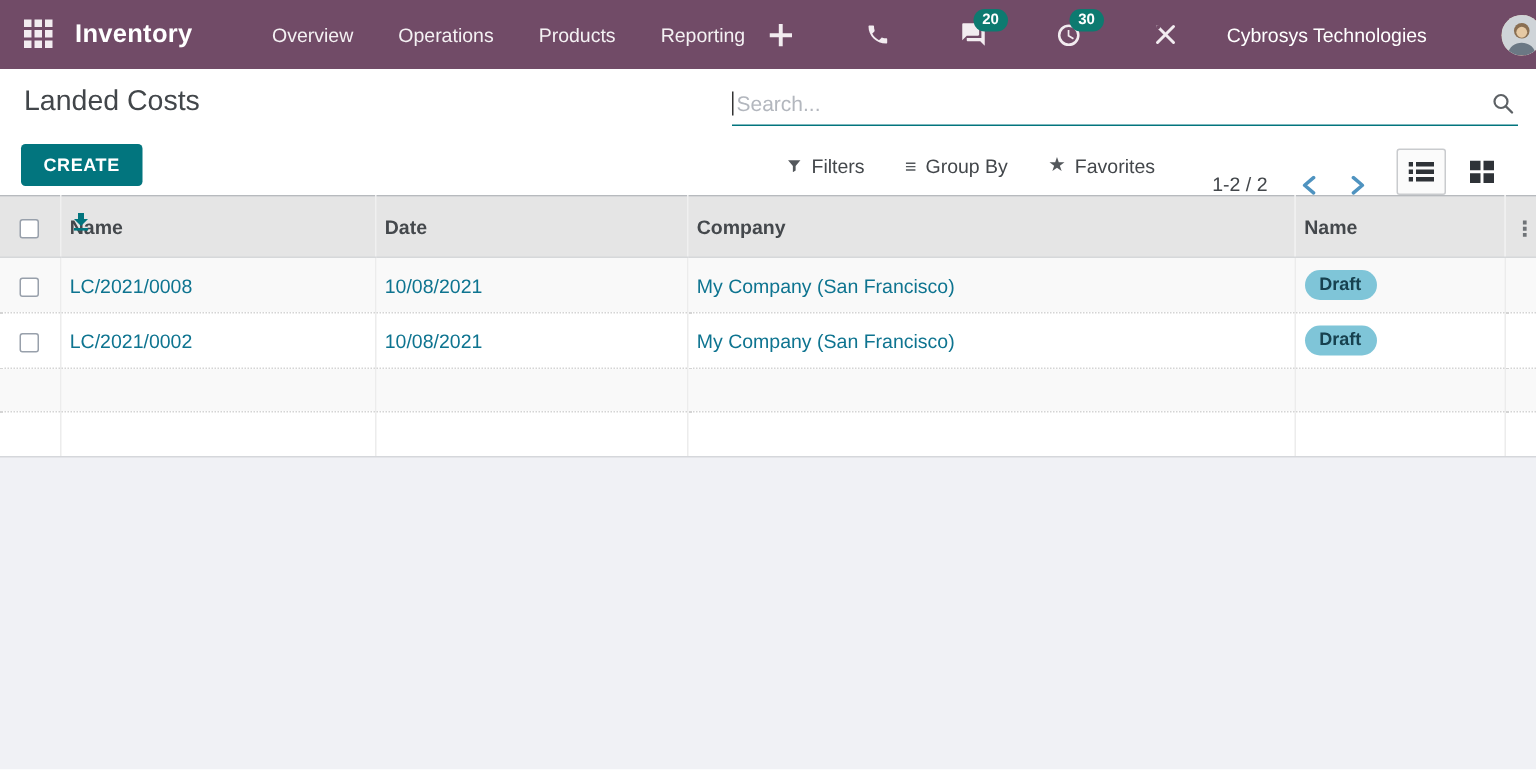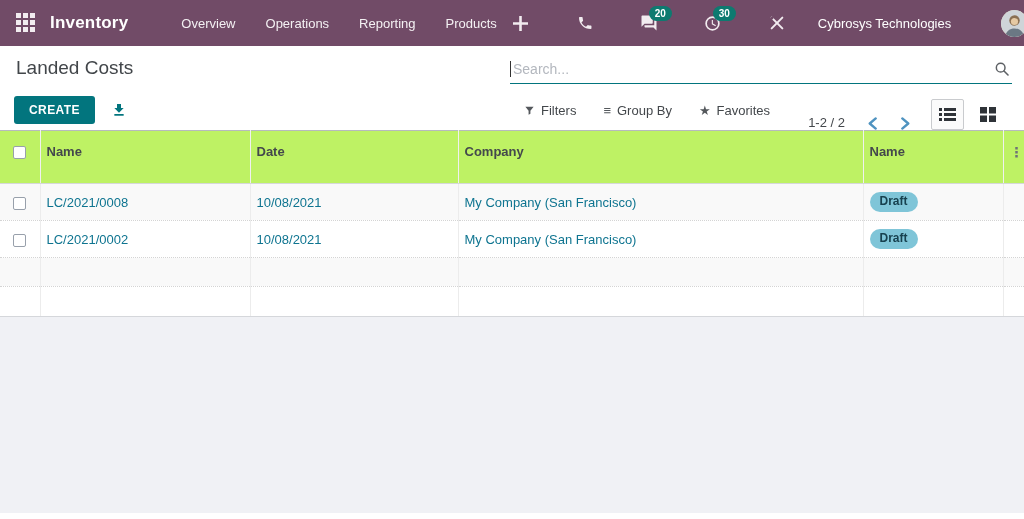--- a/index.html
+++ b/index.html
@@ -31,48 +31,48 @@
     padding:2px 6px; border-radius:9px; line-height:1.1;
   }
   .company-label { font-size:13px; color:#fff; margin:0 24px 0 12px; cursor:pointer; }
   .user-block { display:flex; align-items:center; gap:6px; cursor:pointer; margin-left:26px; }
   .avatar { width:27px; height:27px; border-radius:50%; overflow:hidden; background:#e6d3b3; flex:0 0 27px; }
   .user-name { font-size:13px; color:#fff; }
 
   
   .title-row { position:relative; height:44px; flex:0 0 44px; background:#fff; display:flex; align-items:center; padding-left:16px; }
   .page-title { font-size:19px; color:#42464a; font-weight:400; }
-  .search-wrap { position:absolute; left:510px; right:12px; top:8px; height:30px; border-bottom:1px solid #02757e; display:flex; align-items:center; }
+  .search-wrap { position:absolute; left:488px; right:12px; top:8px; height:30px; border-bottom:1px solid #02757e; display:flex; align-items:center; }
   .text-caret { width:1px; height:16px; background:#333; margin-right:2px; }
   .search-input { flex:1; border:none; outline:none; font-size:14px; color:#555; background:transparent; font-family:inherit; }
   .search-input::placeholder { color:#b3b7be; }
   .search-icon-btn { width:20px; height:20px; display:flex; align-items:center; justify-content:center; cursor:pointer; }
 
   
   .controls-row { position:relative; height:40px; flex:0 0 40px; background:#fff; }
-  .create-group { position:absolute; left:14px; top:6px; display:flex; align-items:center; gap:16px; }
+  .create-group { position:absolute; left:14px; top:6px; display:flex; align-items:center; gap:16px;flex-direction:column; }
   .create-btn {
     background:#02757e; color:#fff; border:none; font-family:inherit;
     font-size:12px; font-weight:700; letter-spacing:.4px;
     padding:7px 15px; border-radius:3px; cursor:pointer;
   }
   .dl-btn { display:flex; align-items:center; cursor:pointer; }
   .search-opts { position:absolute; left:524px; top:0; height:100%; display:flex; align-items:center; gap:27px; }
   .opt-btn { display:flex; align-items:center; gap:6px; font-size:13px; color:#43474b; cursor:pointer; }
   .opt-btn .glyph { font-size:13px; color:#54585c; }
   .pager-group { position:absolute; right:20px; top:0; height:100%; display:flex; align-items:flex-end; }
   .pager-text { font-size:13px; color:#43474b; cursor:pointer; }
   .chev { margin-left:22px; cursor:pointer; display:flex; align-items:center; }
   .view-switch { display:flex; align-items:center; margin-left:20px; gap:7px; }
   .view-btn { display:flex; align-items:center; justify-content:center; width:33px; height:31px; cursor:pointer; border:1px solid transparent; }
   .view-btn.active { border:1px solid #c9cbce; background:#fbfbfb; border-radius:2px; }
 
   
   table.list { width:1024px; border-collapse:collapse; table-layout:fixed; border-top:1px solid #b7babe; }
-  th { text-align:left; font-size:13px; font-weight:700; color:#44484c; padding:13px 6px 24px; background:#bef264; border-bottom:1px solid #d6d8da; border-right:1px solid #f0f0f0; }
+  th { text-align:left; font-size:13px; font-weight:700; color:#44484c; padding:13px 6px 12px; background:#e5e5e5; border-bottom:1px solid #d6d8da; border-right:1px solid #f0f0f0; }
   th:last-child { border-right:none; }
   td { font-size:13px; padding:8px 6px; color:#0e7490; border-top:1px dotted #d4d4d4; border-right:1px solid #ececec; overflow:hidden; white-space:nowrap; }
   td:last-child { border-right:none; }
   tbody.rows tr { cursor:pointer; }
   tbody.rows tr:nth-child(odd)  { background:#f9f9f9; }
   tbody.rows tr:nth-child(even) { background:#fff; }
   tbody.fillers tr:nth-child(odd)  { background:#f9f9f9; }
   tbody.fillers tr:nth-child(even) { background:#fff; }
   tbody.fillers td { height:29px; padding:0 6px; }
   .cb { display:inline-block; width:13px; height:13px; border:1px solid #98a0ab; border-radius:2px; background:#fff; vertical-align:middle; cursor:pointer; }
@@ -98,22 +98,22 @@
       <i></i>
       <i></i>
       <i></i>
       <i></i>
       <i></i>
   </div>
   <div class="app-name">Inventory</div>
   <nav class="nav-menu">
     <span class="nav-item">Overview</span>
     <span class="nav-item">Operations</span>
+    <span class="nav-item">Products</span>
     <span class="nav-item">Reporting</span>
-    <span class="nav-item">Products</span>
   </nav>
   <div class="tb-spacer"></div>
   <div class="tb-icons">
     <span class="tb-icon">
       <svg width="15" height="15" viewBox="0 0 15 15">
           <path d="M6.2 0h2.6v6.2H15v2.6H8.8V15H6.2V8.8H0V6.2h6.2z" fill="#f2ecf0"></path>
         </svg>
     </span>
     <span class="tb-icon">
       <svg width="16" height="16" viewBox="0 0 24 24">

